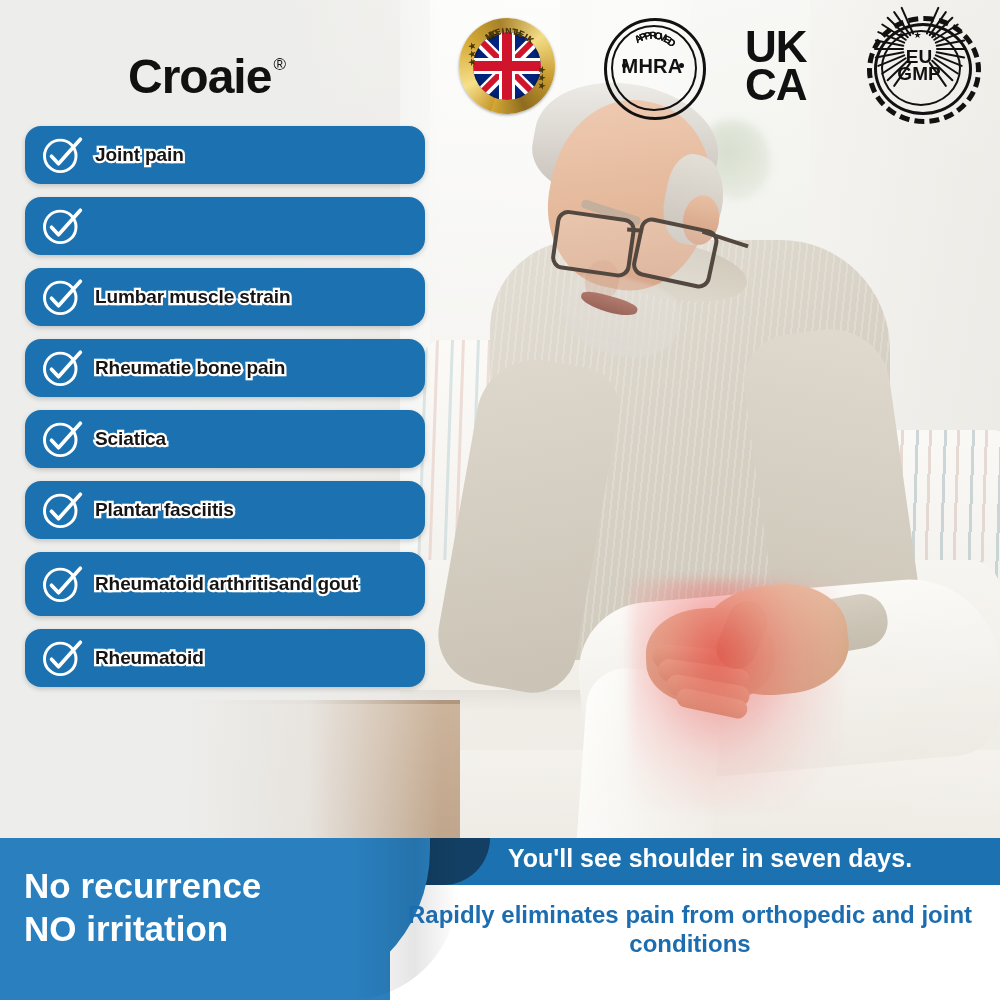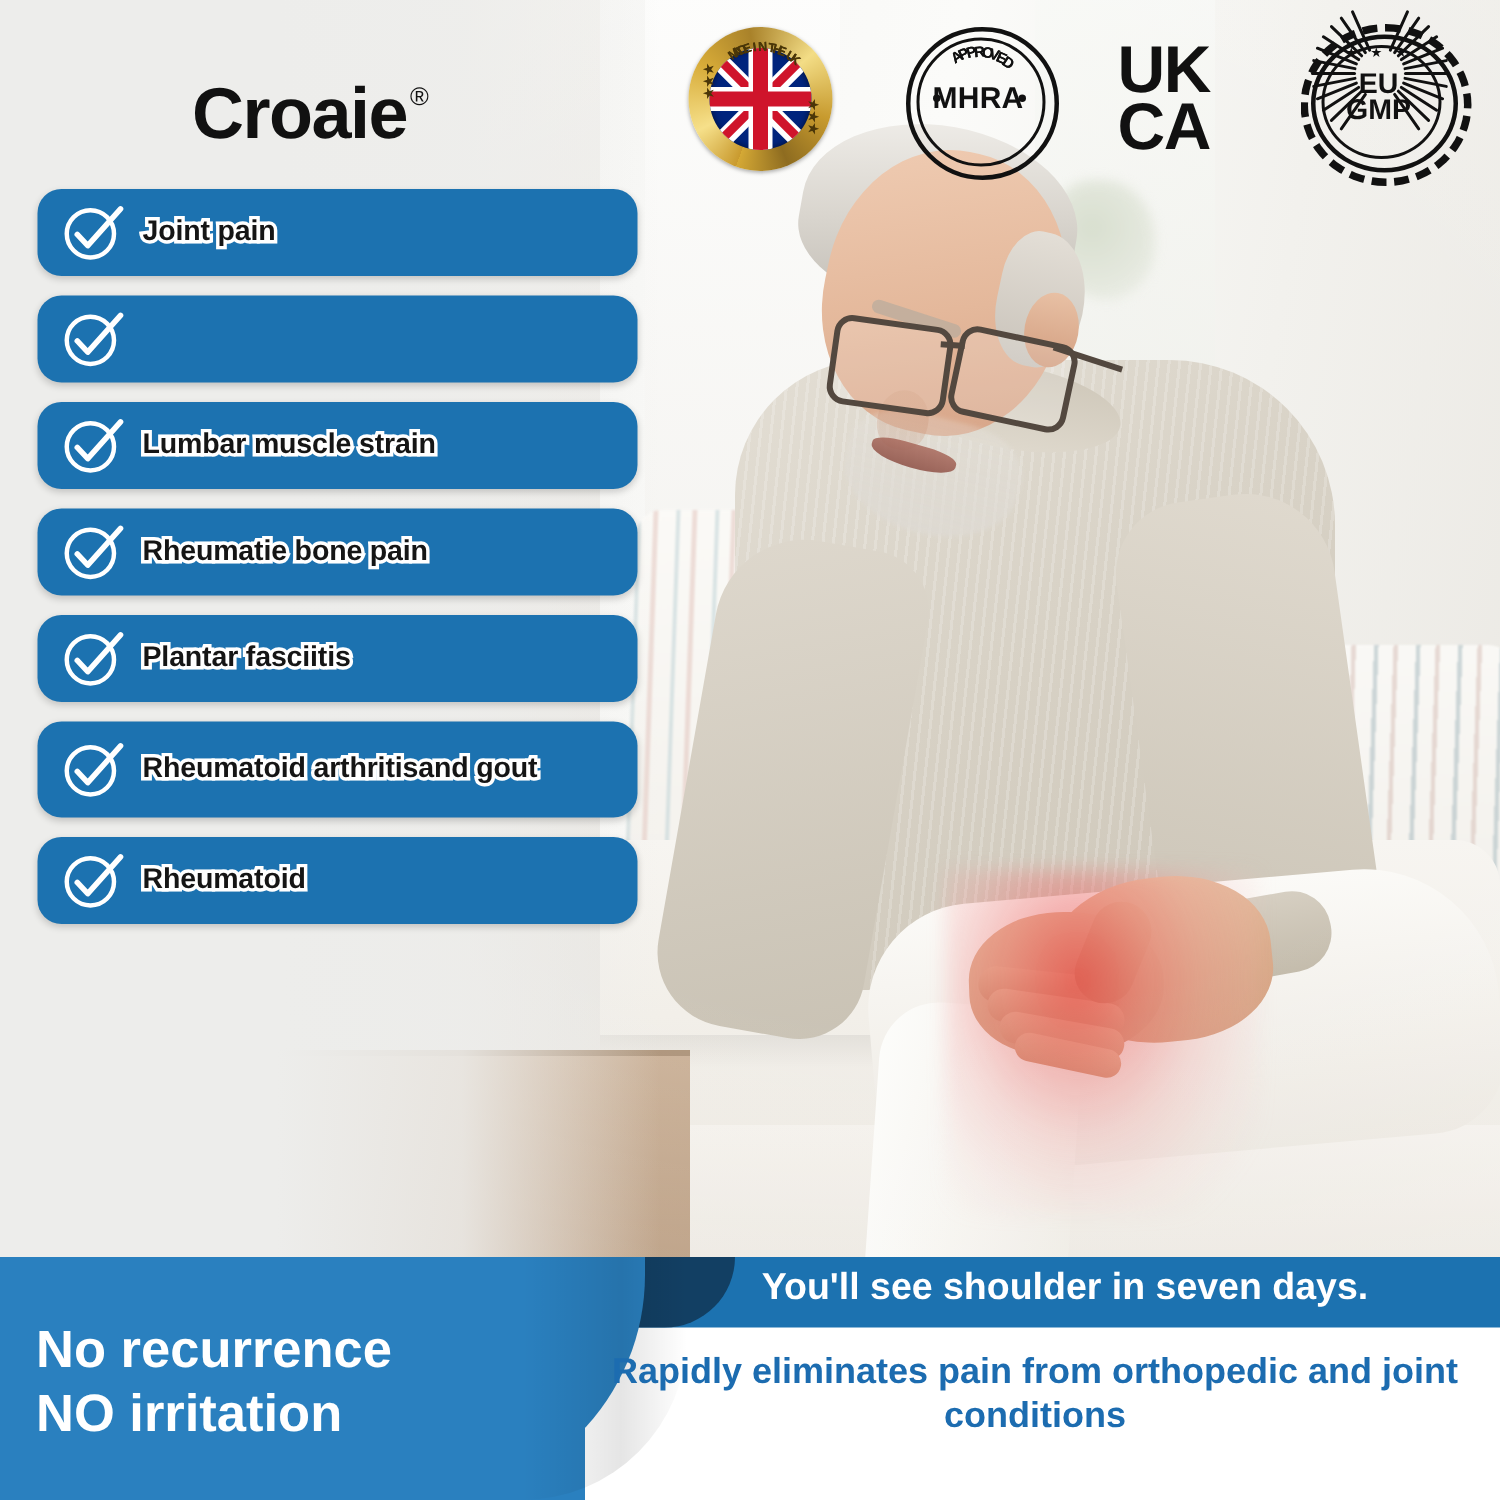--- a/index.html
+++ b/index.html
@@ -200,21 +200,21 @@
   .banner{position:absolute;left:0;top:838px;width:1000px;height:162px;background:#ffffff;}
   .band-blue{position:absolute;left:0;top:0;width:1000px;height:47px;background:#1c72b0;}
   .band-dark{position:absolute;left:330px;top:0;width:160px;height:47px;background:#123f63;
       border-radius:0 0 90px 0;}
   .left-blue{position:absolute;left:0;top:0;width:430px;height:162px;background:#2a80bf;
       border-radius:0 0 150px 0;}
   .left-blue2{position:absolute;left:0;top:0;width:390px;height:162px;background:#2a80bf;}
   .left-shadow{position:absolute;left:348px;top:0;width:110px;height:162px;
       background:linear-gradient(90deg,rgba(0,0,0,0) 0%,rgba(0,0,0,.10) 60%,rgba(0,0,0,0) 100%);
       border-radius:0 0 150px 0;pointer-events:none;}
-  .left-text{position:absolute;left:24px;top:40px;width:340px;color:#ffffff;
+  .left-text{position:absolute;left:24px;top:26px;width:340px;color:#ffffff;
       font-size:35px;font-weight:bold;line-height:1.24;}
   .headline{position:absolute;left:430px;top:6px;width:560px;text-align:center;color:#ffffff;
       font-size:25px;font-weight:bold;}
   .subline{position:absolute;left:390px;top:62px;width:600px;text-align:center;color:#1c6cb0;
       font-size:24px;font-weight:bold;line-height:1.22;}
 </style>
 </head>
 <body>
 
 <div class="stage">
@@ -429,20 +429,29 @@
         </span>
         <span class="pill-label">Rheumatie bone pain</span>
       </div>
       <div class="pill">
         <span class="chk">
           <svg viewBox="0 0 48 48" aria-hidden="true">
             <circle cx="22" cy="25" r="18" fill="none" stroke="#ffffff" stroke-width="3.4"></circle>
             <path d="M12 25.5 L20 34 L45 6" fill="none" stroke="#ffffff" stroke-width="4.2" stroke-linecap="round" stroke-linejoin="round"></path>
           </svg>
         </span>
+        <span class="pill-label">Sciatica</span>
+      </div>
+      <div class="pill">
+        <span class="chk">
+          <svg viewBox="0 0 48 48" aria-hidden="true">
+            <circle cx="22" cy="25" r="18" fill="none" stroke="#ffffff" stroke-width="3.4"></circle>
+            <path d="M12 25.5 L20 34 L45 6" fill="none" stroke="#ffffff" stroke-width="4.2" stroke-linecap="round" stroke-linejoin="round"></path>
+          </svg>
+        </span>
         <span class="pill-label">Plantar fasciitis</span>
       </div>
       <div class="pill tall">
         <span class="chk">
           <svg viewBox="0 0 48 48" aria-hidden="true">
             <circle cx="22" cy="25" r="18" fill="none" stroke="#ffffff" stroke-width="3.4"></circle>
             <path d="M12 25.5 L20 34 L45 6" fill="none" stroke="#ffffff" stroke-width="4.2" stroke-linecap="round" stroke-linejoin="round"></path>
           </svg>
         </span>
         <span class="pill-label">Rheumatoid arthritisand gout</span>

